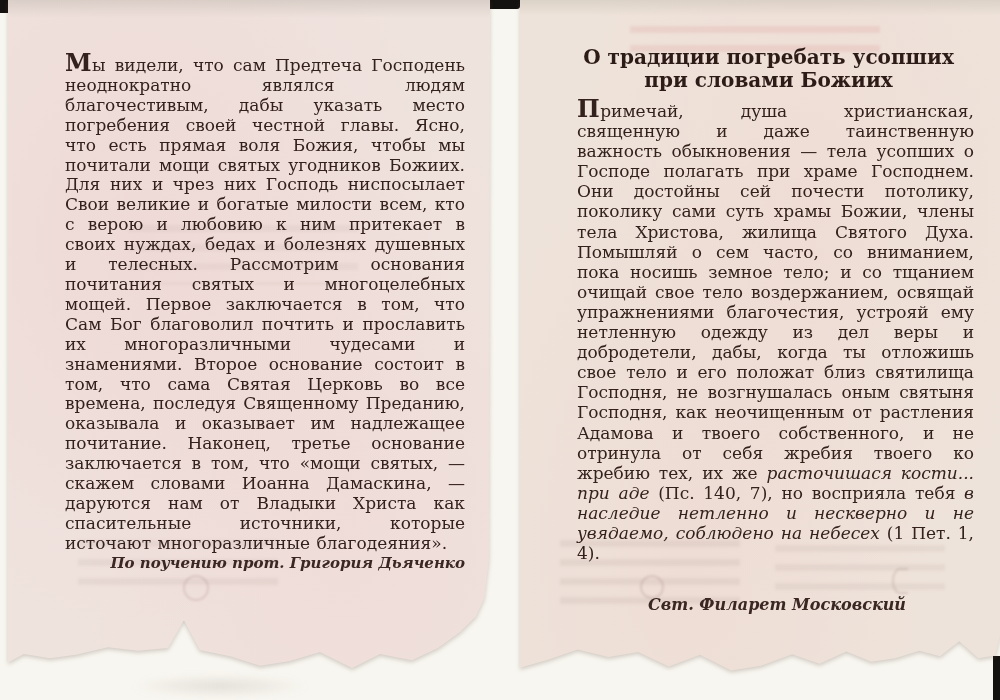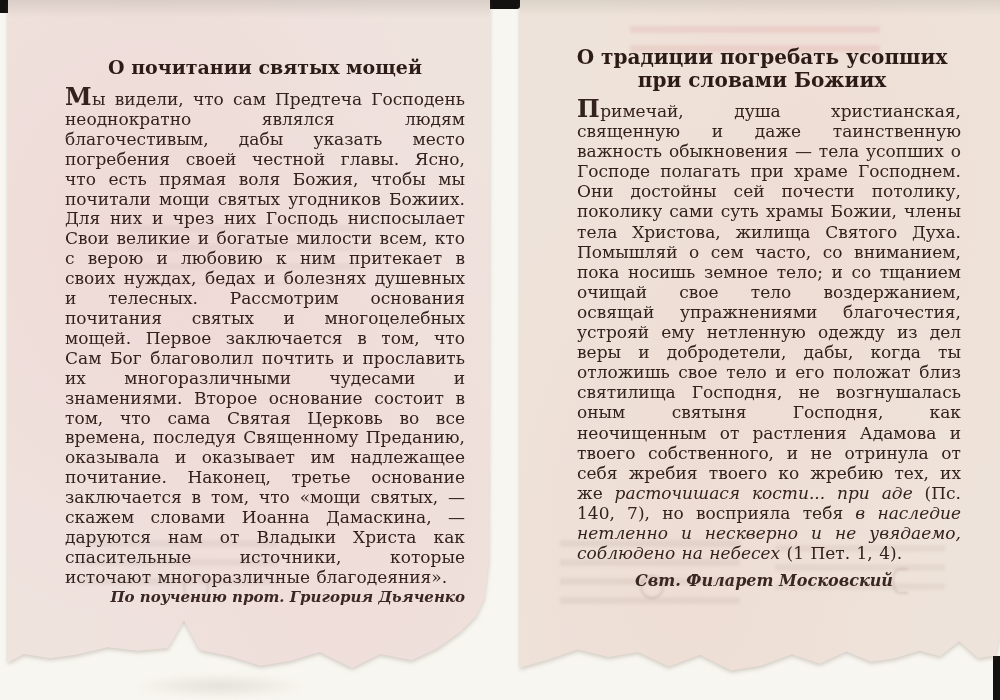--- a/index.html
+++ b/index.html
@@ -44,41 +44,41 @@
     background:
       linear-gradient(to bottom,rgba(190,184,170,.38),rgba(190,184,170,0) 16px),
       radial-gradient(ellipse at 60% 30%,rgba(240,212,206,.40),transparent 60%),
       radial-gradient(ellipse at 35% 80%,rgba(238,212,206,.42),transparent 55%),
       #eee3da;
     clip-path:polygon(0% 0%,100% 0%,100% 93.5%,99% 96.4%,95.5% 96.8%,91.5% 94.3%,87.5% 96.5%,83.2% 95.7%,78.2% 96.8%,73.2% 97.3%,68% 95.8%,62.4% 97.6%,56.7% 96.2%,50.2% 97.9%,44% 98.6%,37.5% 96.3%,31% 98%,24.6% 95.9%,18.4% 96.6%,12% 95.5%,6% 97%,0% 98.2%);
   }
 
   .content{position:absolute;left:0;top:0;right:0;}
   .paper-left .content{padding:56px 25px 0 57px;}
-  .paper-right .content{padding:46px 39px 0 43px;}
+  .paper-right .content{padding:46px 26px 0 43px;}
 
   .title{
     font-size:19px;font-weight:bold;text-align:center;
     margin:0 0 11px 0;line-height:23px;color:#2c1b17;
   }
   .paper-right .title{font-size:20px;margin-bottom:9px;}
 
   .body-text{
     margin:0;font-size:17px;line-height:19.9px;text-align:justify;
     hyphens:auto;-webkit-hyphens:auto;word-spacing:1px;
   }
   .paper-right .body-text{line-height:20.1px;margin-left:14px;}
   .lead{font-size:24px;font-weight:600;line-height:10px;letter-spacing:.5px;}
   .body-text i{font-style:italic;}
 
   .attribution{
     font-size:15px;font-weight:bold;font-style:italic;
     text-align:right;color:#3a2622;
   }
-  .paper-right .attribution{font-size:16px;margin-top:8px;margin-right:68px;}
+  .paper-right .attribution{font-size:16px;margin-top:32px;margin-right:68px;}
 
   
   .ghost{position:absolute;pointer-events:none;filter:blur(1.6px);}
   .ghost-lines-red{
     background:repeating-linear-gradient(to bottom,rgba(205,110,110,.18) 0 7px,transparent 7px 19px);
   }
   .ghost-lines-gray{
     background:repeating-linear-gradient(to bottom,rgba(140,125,115,.16) 0 7px,transparent 7px 19px);
   }
   .ghost-circle{
@@ -103,21 +103,20 @@
   <div class="mark mark-tc"></div>
   <div class="mark mark-br"></div>
   <div class="bg-smudge"></div>
 
   <div class="paper-wrap left">
     <div class="paper paper-left">
       <div class="ghost ghost-lines-gray gl-1"></div>
       <div class="ghost ghost-lines-gray gl-2"></div>
       <div class="ghost ghost-circle gc-1"></div>
       <div class="content">
-        <h1 class="title">О почитании святых мощей</h1>
         <p class="body-text"><span class="lead">М</span><span>ы видели, что сам Предтеча Господень неоднократно являлся людям благочестивым, дабы указать место погребения своей честной главы. Ясно, что есть прямая воля Божия, чтобы мы почитали мощи святых угодников Божиих. Для них и чрез них Господь ниспосылает Свои великие и богатые милости всем, кто с верою и любовию к ним притекает в своих нуждах, бедах и болезнях душевных и телесных. Рассмотрим основания почитания святых и многоцелебных мощей. Первое заключается в том, что Сам Бог благоволил почтить и прославить их многоразличными чудесами и знамениями. Второе основание состоит в том, что сама Святая Церковь во все времена, последуя Священному Преданию, оказывала и оказывает им надлежащее почитание. Наконец, третье основание заключается в том, что «мощи святых, — скажем словами Иоанна Дамаскина, — даруются нам от Владыки Христа как спасительные источники, которые источают многоразличные благодеяния».</span></p>
         <div class="attribution">По поучению прот. Григория Дьяченко</div>
       </div>
     </div>
   </div>
 
   <div class="paper-wrap right">
     <div class="paper paper-right">
       <div class="ghost ghost-lines-red gr-1"></div>
       <div class="ghost ghost-lines-gray gr-2"></div>

